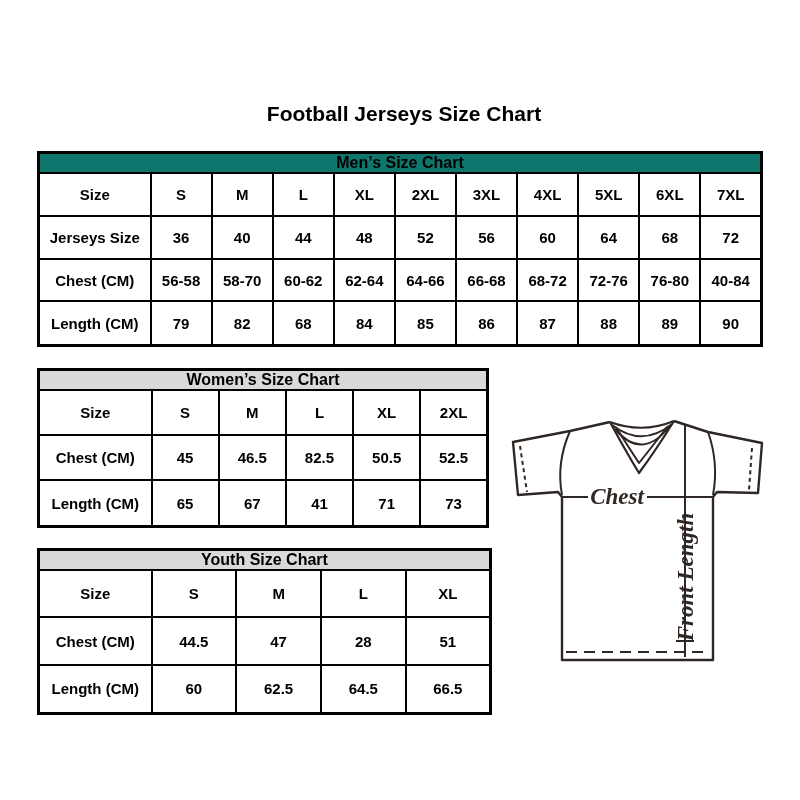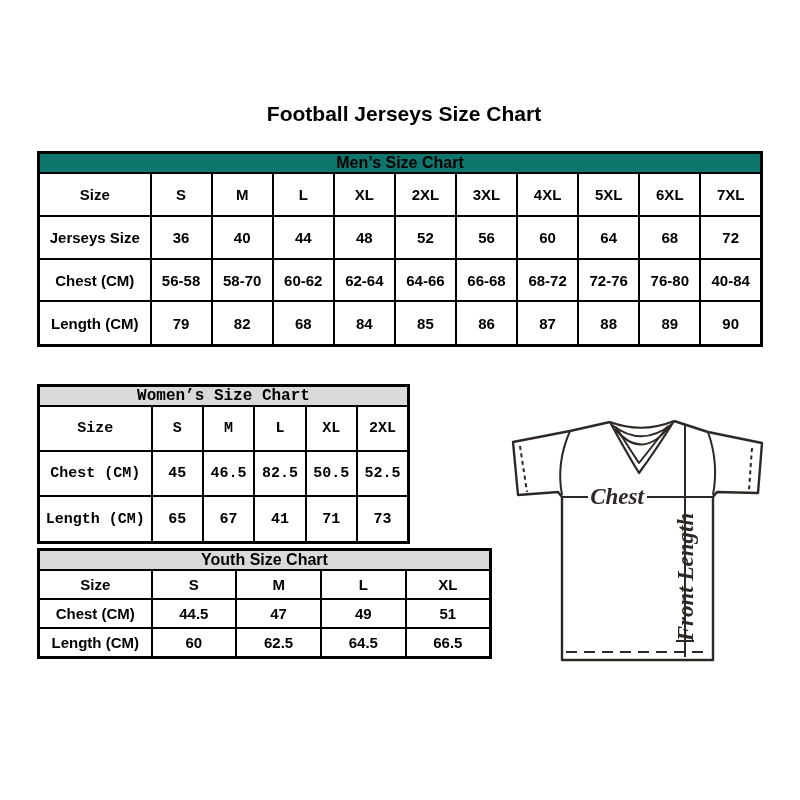--- a/index.html
+++ b/index.html
@@ -16,22 +16,22 @@
     border:3px solid #000;
   }
   table.size-table th, table.size-table td {
     border:2px solid #000; text-align:center; vertical-align:middle;
     font-weight:bold; font-size:15px; padding:0; overflow:hidden; white-space:nowrap;
   }
   table.size-table th.band {
     font-size:16px;
   }
   table.men   { left:37px; top:151px; width:726px; height:196px; }
-  table.women { left:37px; top:384px; width:373px; height:160px;font-family:Liberation Mono, monospace; }
-  table.youth { left:37px; top:548px; width:455px; height:111px; }
+  table.women { left:37px; top:368px; width:452px; height:160px; }
+  table.youth { left:37px; top:548px; width:455px; height:167px; }
   svg.jersey  { position:absolute; left:503px; top:405px; width:272px; height:267px; }
   .jersey-line   { fill:none; stroke-linejoin:round; stroke-linecap:butt; }
   .measure-text  {
     font-family:"Liberation Serif", serif; font-style:italic; font-weight:bold;
     font-size:23px;
   }
 </style>
 </head>
 <body>
 
@@ -174,21 +174,21 @@
           <td>Size</td>
           <td>S</td>
           <td>M</td>
           <td>L</td>
           <td>XL</td>
         </tr>
         <tr>
           <td>Chest (CM)</td>
           <td>44.5</td>
           <td>47</td>
-          <td>49</td>
+          <td>28</td>
           <td>51</td>
         </tr>
         <tr>
           <td>Length (CM)</td>
           <td>60</td>
           <td>62.5</td>
           <td>64.5</td>
           <td>66.5</td>
         </tr>
       </tbody>

